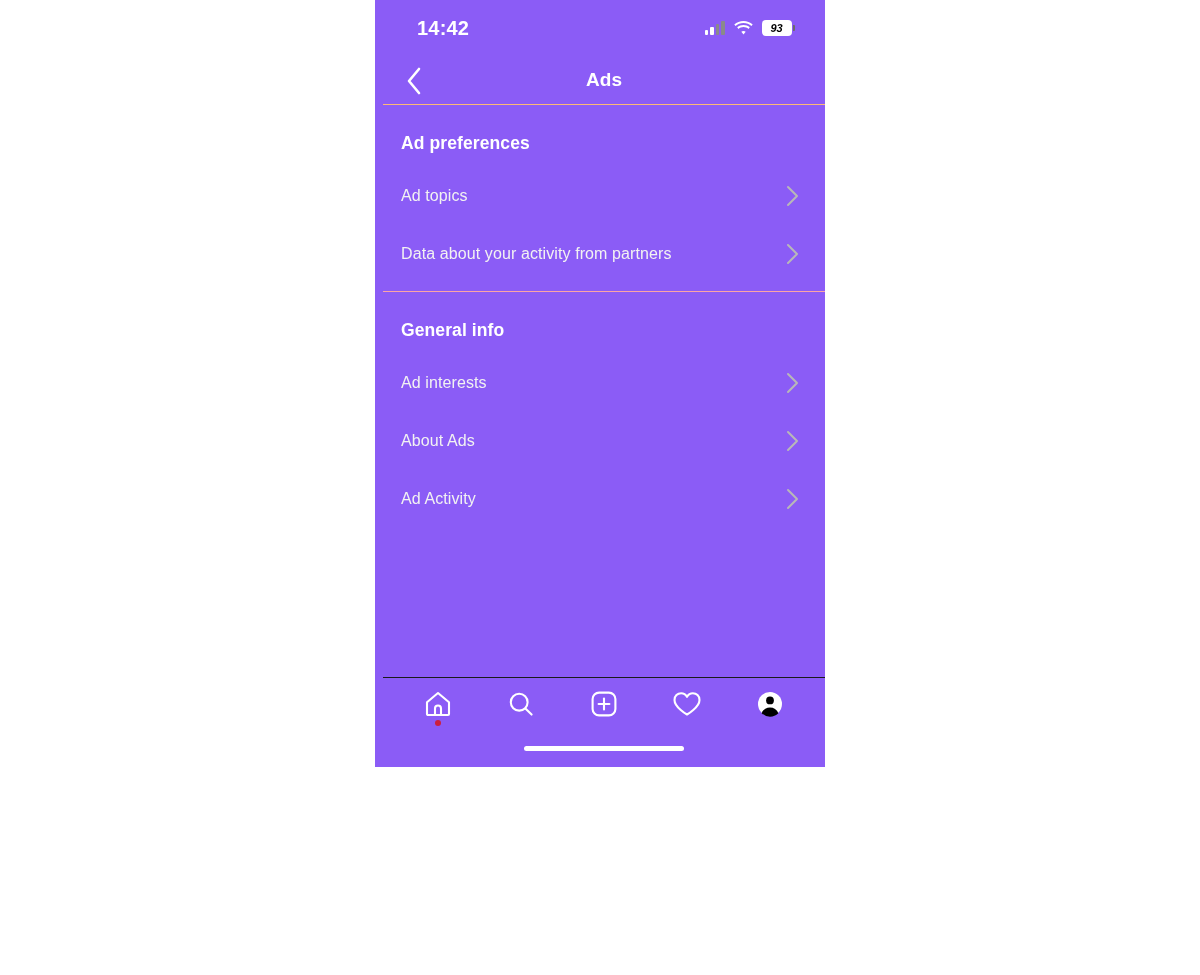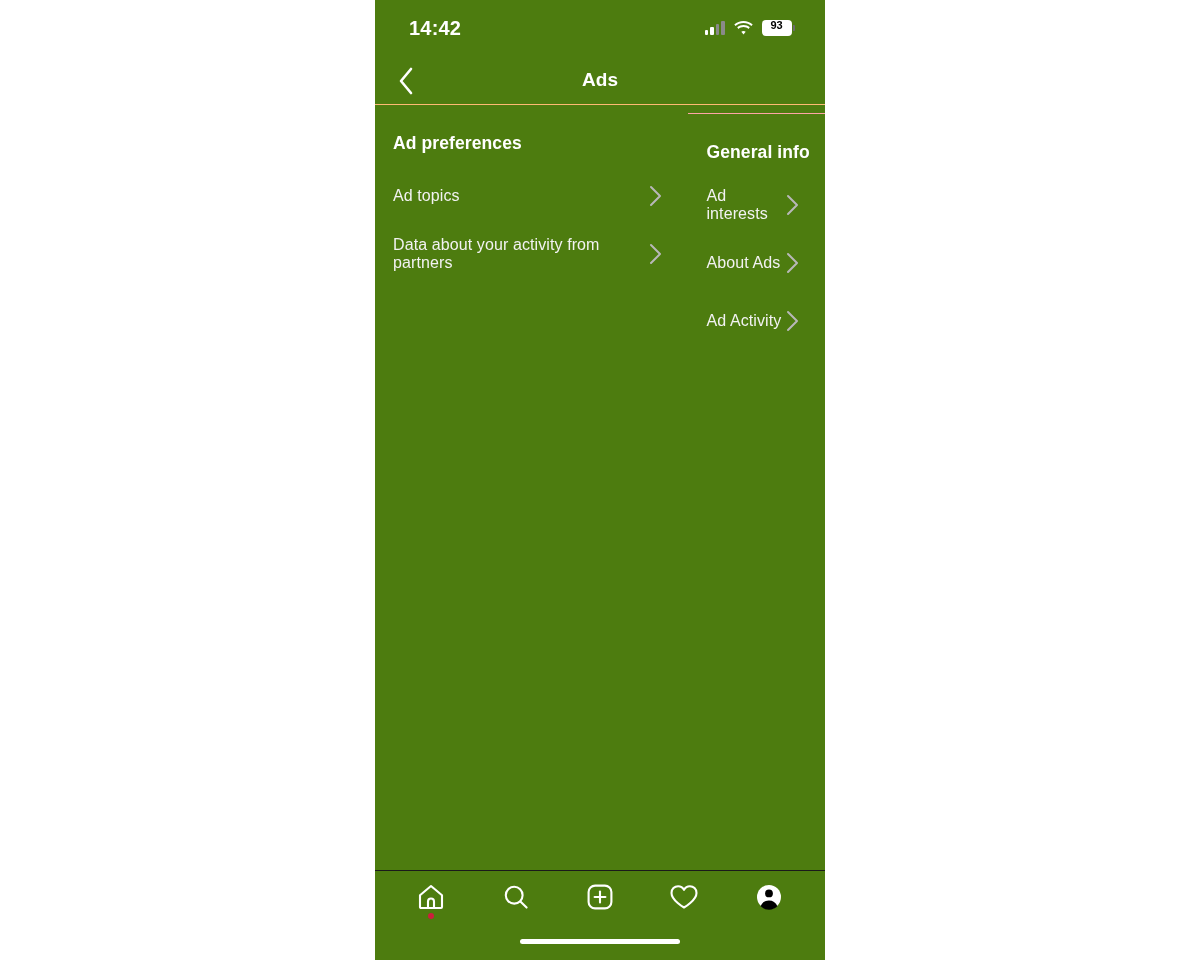--- a/index.html
+++ b/index.html
@@ -18,25 +18,26 @@
     height: 975px;
     background: #ffffff;
   }
 
   
   #phone {
     position: absolute;
     left: 375px;
     top: 0;
     width: 450px;
-    height: 960px;
-    background: #4d7c0f;
+    height: 767px;
+    background: #8b5cf6;
     display: flex;
     flex-direction: column;
     overflow: hidden;
+    padding-left: 8px;
   }
 
   
   .status-bar {
     position: relative;
     height: 56px;
     flex: 0 0 56px;
     display: flex;
     align-items: center;
     justify-content: space-between;
@@ -77,22 +78,23 @@
     position: relative;
     display: flex;
     align-items: center;
   }
   .battery-body {
     width: 30px;
     height: 16px;
     border-radius: 4px;
     background: #ffffff;
     display: flex;
-    align-items: flex-start;
+    align-items: center;
     justify-content: center;
+    font-style: italic;
   }
   .battery-pct {
     color: #000000;
     font-size: 11px;
     font-weight: bold;
     line-height: 1;
   }
   .battery-tip {
     width: 2px;
     height: 6px;
@@ -128,20 +130,21 @@
     font-size: 19px;
     font-weight: bold;
     letter-spacing: 0.1px;
   }
 
   
   .content {
     flex: 1 1 auto;
     overflow: hidden;
     display: flex;
+    flex-direction: column;
   }
 
   .section {
     padding: 0;
   }
   .section + .section {
     border-top: 1px solid #fca5a5;
     margin-top: 8px;
   }
   .section-title {

